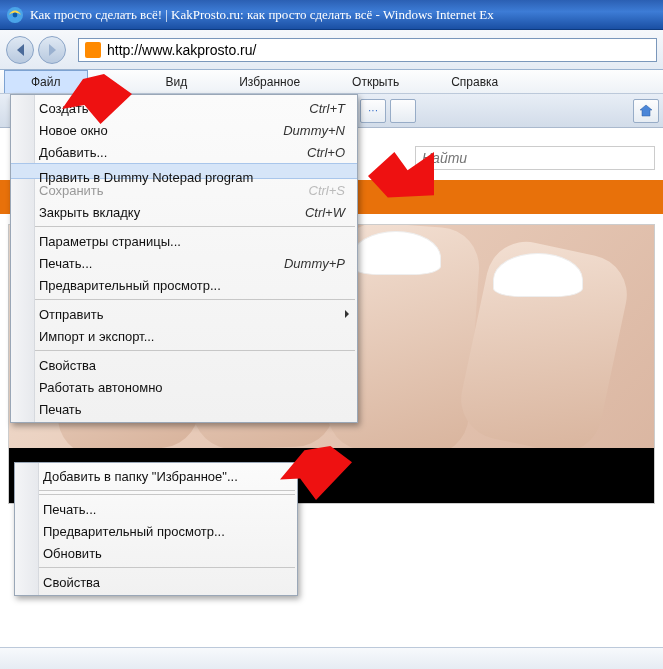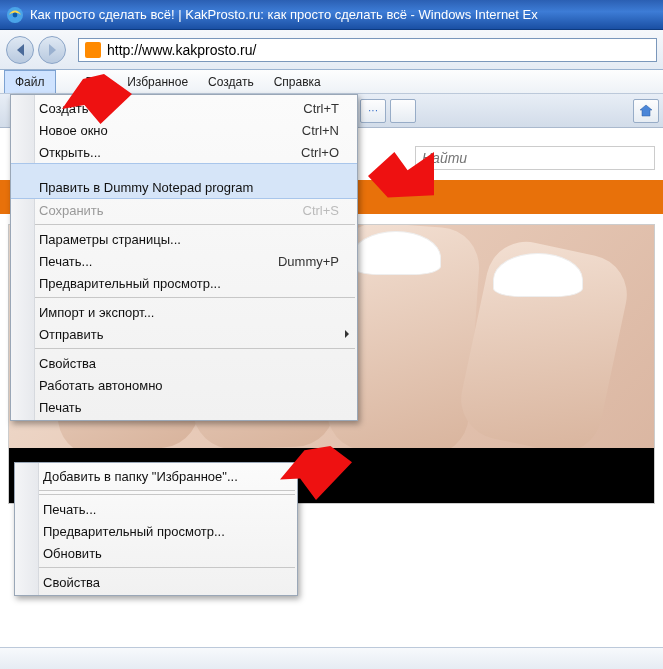--- a/index.html
+++ b/index.html
@@ -18,20 +18,21 @@
     height: 30px;
     background: linear-gradient(to bottom, #2b5fb3 0%, #3d7cd6 40%, #1a4fa3 100%);
     display: flex;
     align-items: center;
     padding: 8px 6px;
     color: #fff;
     font-size: 13px;
     white-space: nowrap;
     overflow: hidden;
     border-bottom: 1px solid #0d3a80;
+    font-family: Liberation Serif, serif;
   }
   .titlebar .ie-icon {
     width: 18px; height: 18px;
     margin-right: 6px;
     flex-shrink: 0;
   }
   
   .navbar {
     height: 40px;
     background: linear-gradient(to bottom, #f6f8fb 0%, #e4ebf4 100%);
@@ -75,21 +76,21 @@
   
   .menubar {
     height: 24px;
     background: linear-gradient(to bottom, #fdfefe, #eef2f7);
     border-bottom: 1px solid #bcc9da;
     display: flex;
     align-items: stretch;
     padding: 0 4px;
   }
   .menubar .menu-item {
-    padding: 0 10px;
+    padding: 0 26px;
     display: flex;
     align-items: center;
     color: #222;
   }
   .menubar .menu-item.open {
     background: #cfe3ff;
     border: 1px solid #7da2d1;
     border-bottom: none;
   }
   
@@ -190,27 +191,28 @@
     padding: 0 28px 0 28px;
     position: relative;
     color: #111;
     font-size: 13px;
   }
   .dd-row.disabled { color: #999; }
   .dd-row.hover {
     background: #d6e5f8;
     border-top: 1px solid #a9c6eb;
     border-bottom: 1px solid #a9c6eb;
-    height: 36px;
+    height: 16px;
     padding-top: 12px; padding-bottom: 0;
   }
   .dd-row .shortcut {
     position: absolute;
-    right: 18px;
+    right: 12px;
     color: #333;
+    font-style: italic;
   }
   .dd-row.disabled .shortcut { color:#bbb; }
   .dd-row .submenu-arrow {
     position: absolute;
     right: 8px;
     width:0;height:0;
     border-top:4px solid transparent;
     border-bottom:4px solid transparent;
     border-left:4px solid #333;
   }
@@ -298,21 +300,21 @@
   <div class="menu-item" style="visibility:hidden">
       <span></span>
     </div>
   <div class="menu-item">
       <span>Вид</span>
     </div>
   <div class="menu-item">
       <span>Избранное</span>
     </div>
   <div class="menu-item">
-      <span>Создать</span>
+      <span>Открыть</span>
     </div>
   <div class="menu-item">
       <span>Справка</span>
     </div>
 </div>
 
 <div class="tabbar">
   <div style="flex:0 0 352px"></div>
   <div class="tab-btn">
       <span>···</span>
@@ -355,51 +357,55 @@
 
 <div class="dropdown menu-file">
   <div class="dd-iconstrip"></div>
   <div id="file-menu-rows">
       <div class="dd-row">
         <span>Создать вк</span>
         <span class="shortcut">Ctrl+T</span>
       </div>
       <div class="dd-row">
         <span>Новое окно</span>
-        <span class="shortcut">Ctrl+N</span>
-      </div>
-      <div class="dd-row">
-        <span>Открыть...</span>
+        <span class="shortcut">Dummy+N</span>
+      </div>
+      <div class="dd-row">
+        <span>Добавить...</span>
         <span class="shortcut">Ctrl+O</span>
       </div>
       <div class="dd-row hover">
         <span>Править в Dummy Notepad program</span>
       </div>
       <div class="dd-row disabled">
         <span>Сохранить</span>
         <span class="shortcut">Ctrl+S</span>
       </div>
+      <div class="dd-row">
+        <span>Закрыть вкладку</span>
+        <span class="shortcut">Ctrl+W</span>
+      </div>
       <div class="dd-sep"></div>
       <div class="dd-row">
         <span>Параметры страницы...</span>
       </div>
       <div class="dd-row">
         <span>Печать...</span>
         <span class="shortcut">Dummy+P</span>
       </div>
       <div class="dd-row">
         <span>Предварительный просмотр...</span>
       </div>
       <div class="dd-sep"></div>
       <div class="dd-row">
-        <span>Импорт и экспорт...</span>
-      </div>
-      <div class="dd-row">
         <span>Отправить</span>
         <span class="submenu-arrow"></span>
+      </div>
+      <div class="dd-row">
+        <span>Импорт и экспорт...</span>
       </div>
       <div class="dd-sep"></div>
       <div class="dd-row">
         <span>Свойства</span>
       </div>
       <div class="dd-row">
         <span>Работать автономно</span>
       </div>
       <div class="dd-row">
         <span>Печать</span>

